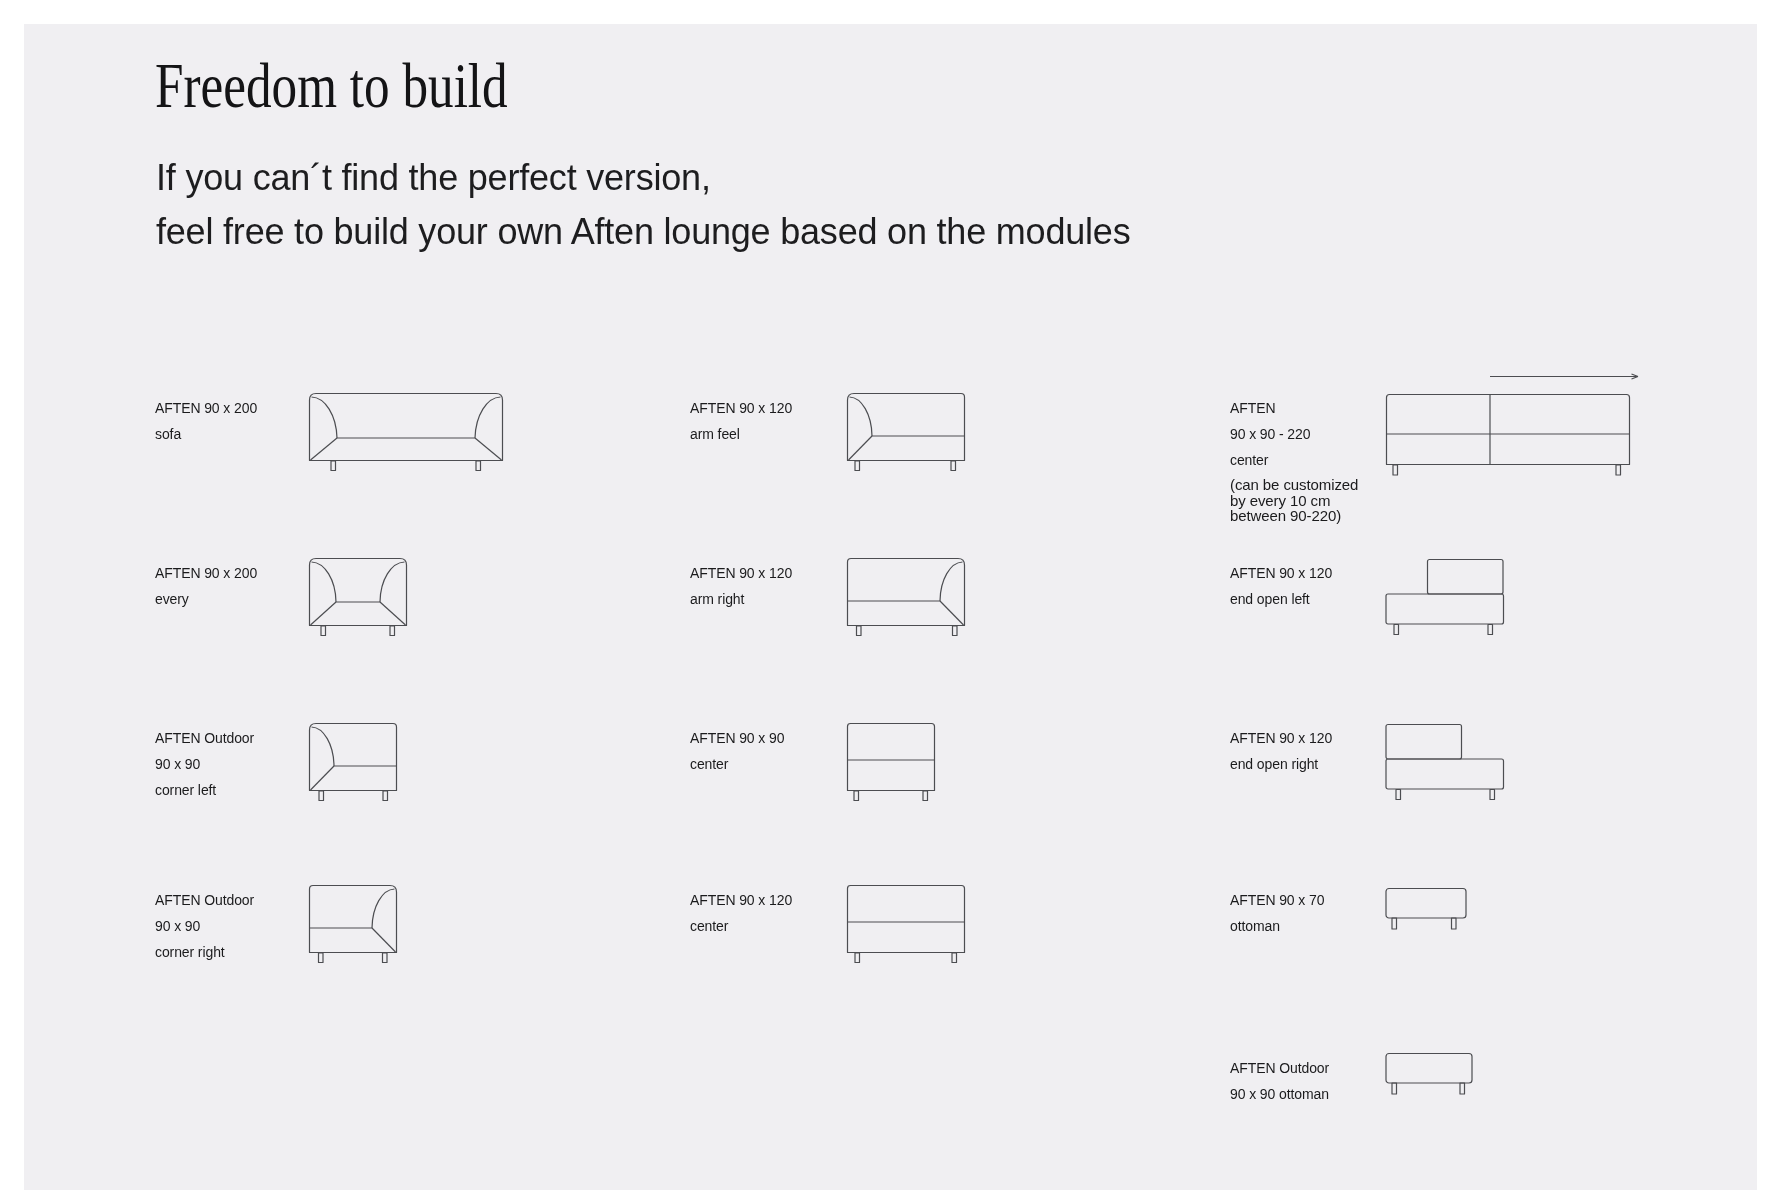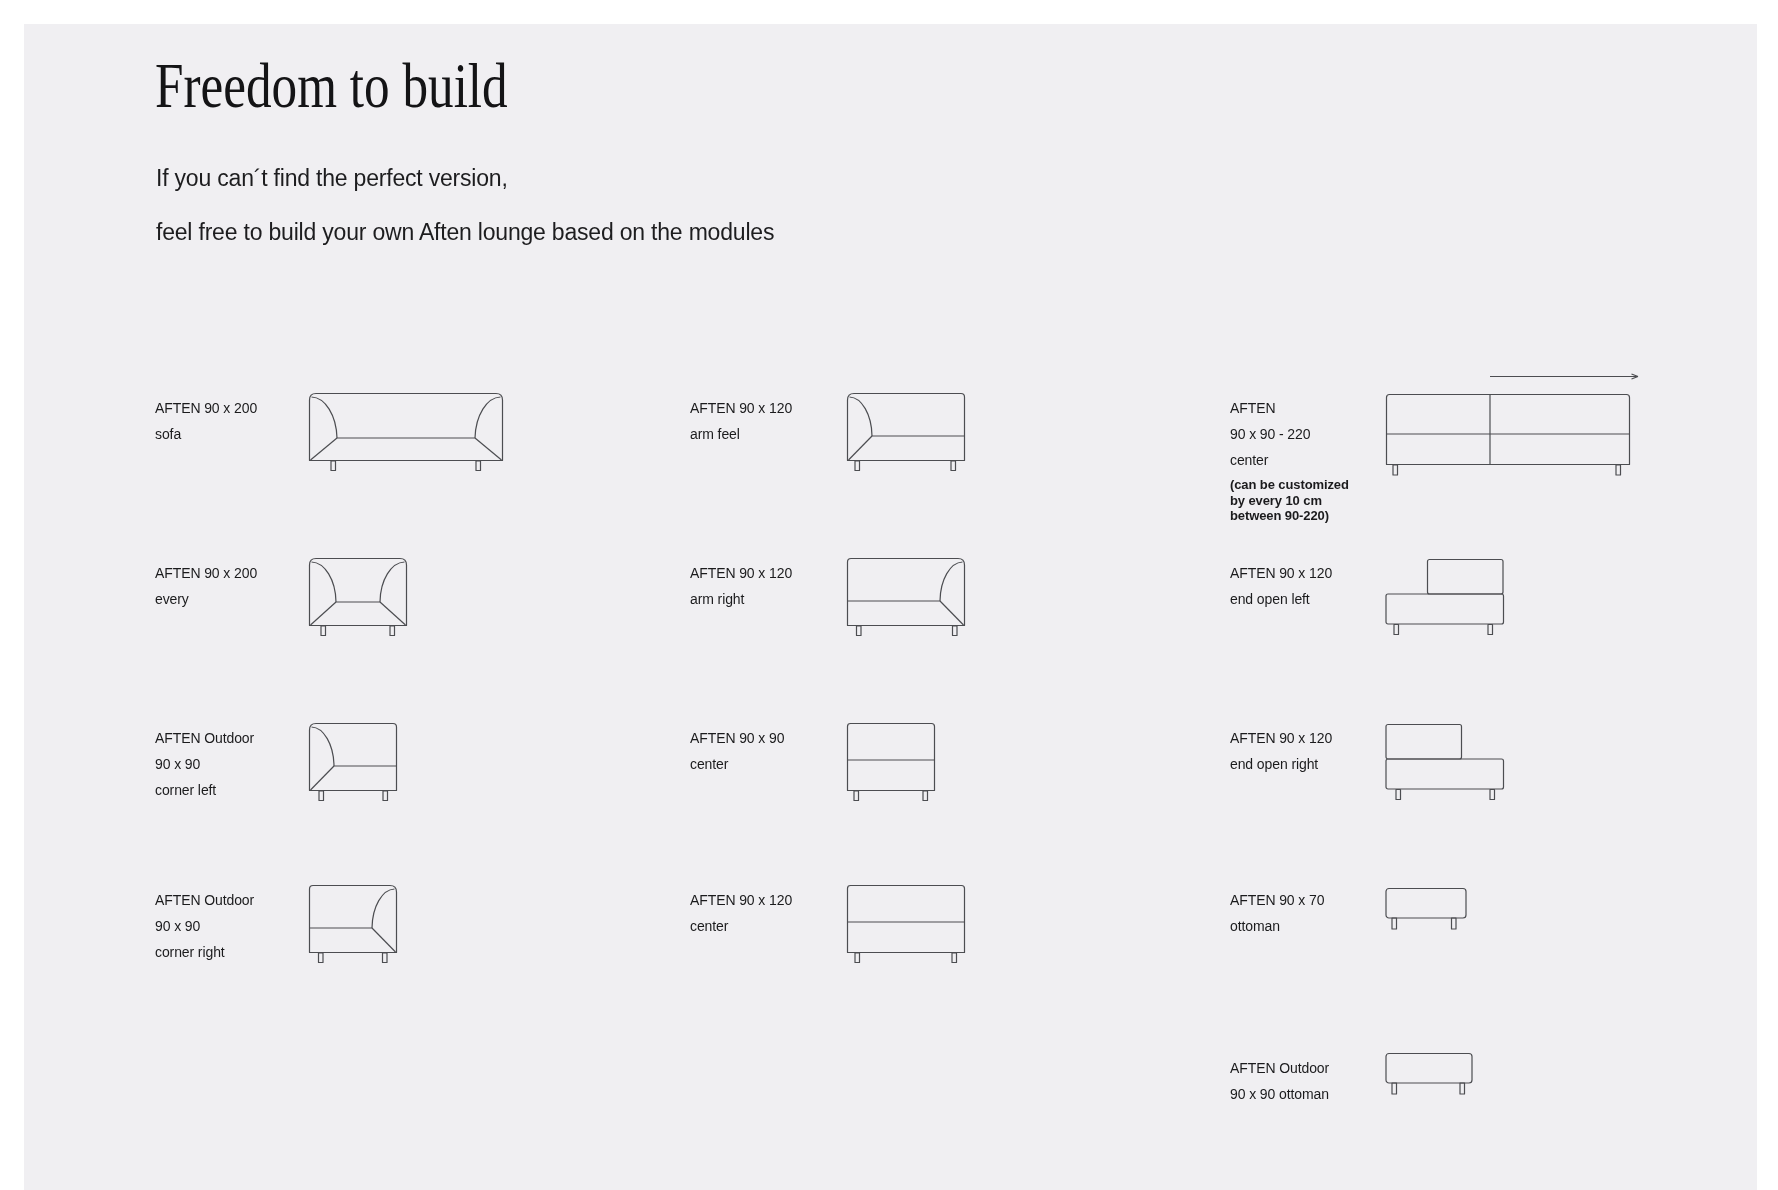--- a/index.html
+++ b/index.html
@@ -39,21 +39,21 @@
     line-height:64px;
     letter-spacing:0;
     transform:scaleX(0.8);
     transform-origin:left top;
     color:#141416;
   }
   .intro{
     position:absolute;
     left:156px;
     margin:0;
-    font-size:23px;
+    font-size:36px;
     line-height:30px;
     letter-spacing:-0.2px;
     color:#1d1d1f;
   }
   .intro1{top:139px;}
   .intro2{top:193px;text-align:center;}
   
   .module{position:absolute;}
   .mlabel{
     position:absolute;
@@ -63,25 +63,24 @@
   .lline{
     display:block;
     font-size:14px;
     line-height:26px;
     letter-spacing:-0.1px;
     white-space:nowrap;
   }
   .mnote{margin-top:4px;}
   .nline{
     display:block;
-    font-size:13px;
+    font-size:15px;
     line-height:15.5px;
     letter-spacing:-0.1px;
     white-space:nowrap;
-    font-weight:bold;
   }
   .drawing{
     position:absolute;
     color:var(--line);
     display:block;
   }
   .drawing .s{
     fill:none;
     stroke:currentColor;
     stroke-width:1.2;

